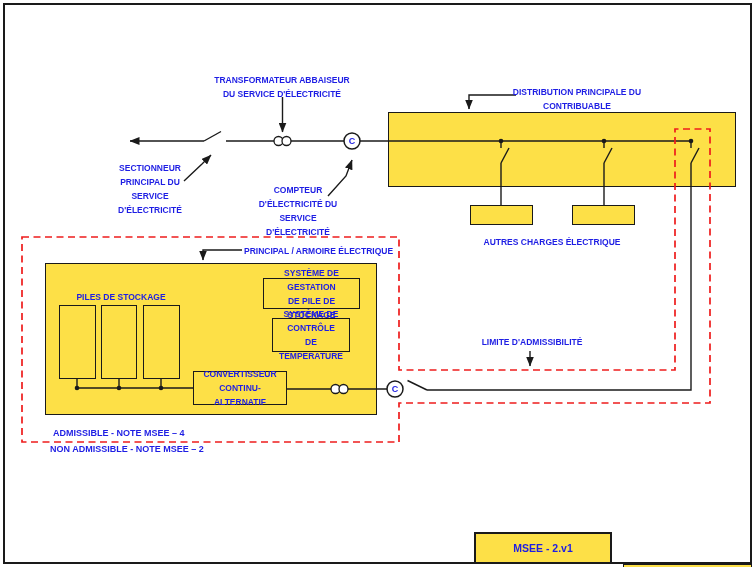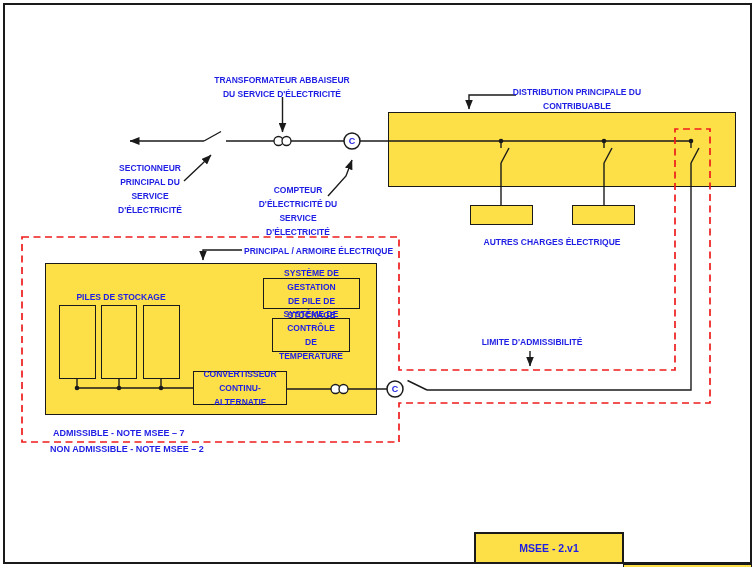--- a/index.html
+++ b/index.html
@@ -54,21 +54,21 @@
   </div>
   <div class="box" style="left:272px;top:318px;width:78px;height:34px;">
     <span class="box-label">SYSTÈME DE CONTRÔLE
 DE TEMPERATURE</span>
   </div>
   <div class="box" style="left:193px;top:371px;width:94px;height:34px;">
     <span class="box-label">CONVERTISSEUR
 CONTINU-ALTERNATIF</span>
   </div>
 
-  <div class="box title-box" style="left:474px;top:532px;width:150px;height:32px;">
+  <div class="box title-box" style="left:474px;top:532px;width:138px;height:32px;">
     <span class="box-label">MSEE - 2.v1</span>
   </div>
   <div class="box title-box thin-title" style="left:623px;top:530px;width:129px;height:34px;">
     <span class="box-label">2025-10-28</span>
   </div>
 
   <svg id="wires" width="755" height="567" viewBox="0 0 755 567">
     <defs>
       <marker id="ah" markerUnits="userSpaceOnUse" markerWidth="10" markerHeight="8" refX="9.5" refY="4" orient="auto">
         <path d="M0,0 L10,4 L0,8 Z" fill="#1a1a1a"></path>
@@ -149,16 +149,16 @@
   <div class="label" style="left:248px;top:183px;width:100px;">COMPTEUR
 D'ÉLECTRICITÉ DU
 SERVICE
 D'ÉLECTRICITÉ</div>
   <div class="label" style="left:452px;top:235px;width:200px;">AUTRES CHARGES ÉLECTRIQUE</div>
   <div class="label" style="left:487px;top:85px;width:180px;">DISTRIBUTION PRINCIPALE DU
 CONTRIBUABLE</div>
   <div class="label left" style="left:244px;top:244px;width:150px;">PRINCIPAL / ARMOIRE ÉLECTRIQUE</div>
   <div class="label" style="left:61px;top:290px;width:120px;">PILES DE STOCKAGE</div>
   <div class="label" style="left:442px;top:335px;width:180px;">LIMITE D'ADMISSIBILITÉ</div>
-  <div class="label left lg" style="left:53px;top:428px;width:220px;">ADMISSIBLE - NOTE MSEE – 7</div>
+  <div class="label left lg" style="left:53px;top:428px;width:220px;">ADMISSIBLE - NOTE MSEE – 4</div>
   <div class="label left lg" style="left:40px;top:444px;width:240px;padding-left:10px;">NON ADMISSIBLE - NOTE MSEE – 2</div>
 
 </div>
 
 </body></html>

